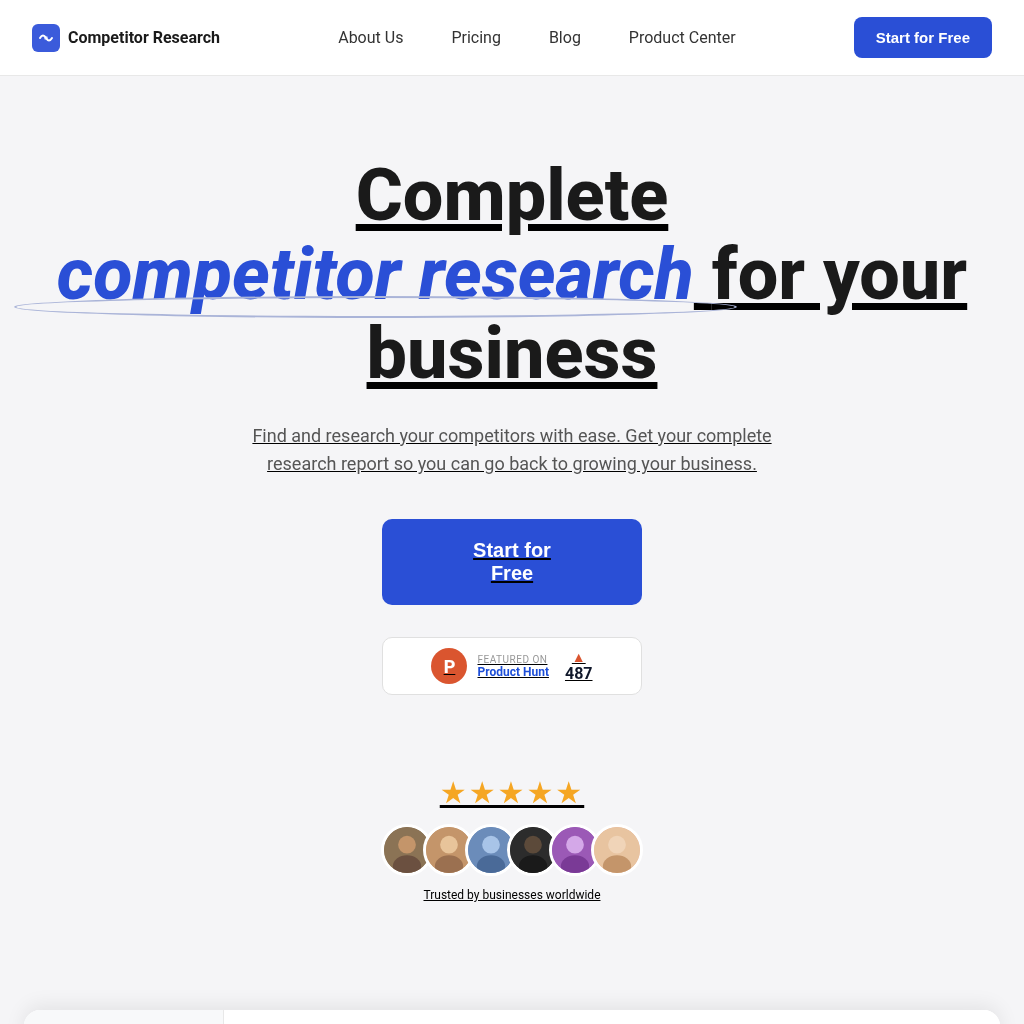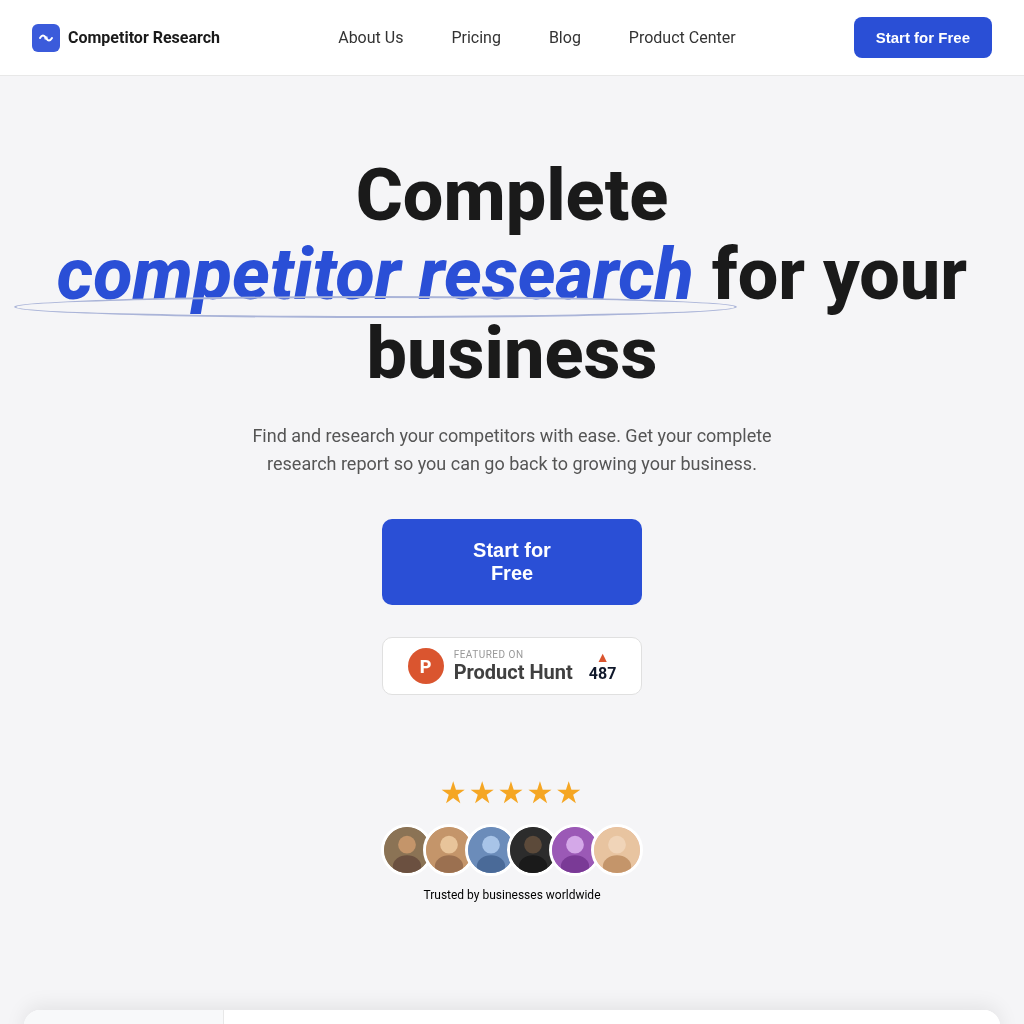--- a/index.html
+++ b/index.html
@@ -60,20 +60,21 @@
       font-size: 15px;
       font-weight: 600;
       cursor: pointer;
     }
 
     
     .hero {
       background: #f5f5f7;
       text-align: center;
       padding: 80px 39px 60px;
+      text-decoration: underline;
     }
     .hero-title {
       font-size: 72px;
       font-weight: 800;
       line-height: 1.1;
       color: #1a1a1a;
       margin-bottom: 28px;
     }
     .hero-title .highlight {
       color: #2a4fd6;
@@ -142,23 +143,23 @@
     .ph-text {
       text-align: left;
     }
     .ph-featured {
       font-size: 10px;
       color: #999;
       text-transform: uppercase;
       letter-spacing: 0.5px;
     }
     .ph-name {
-      font-size: 20px;
+      font-size: 12px;
       font-weight: 700;
-      color: #404040;
+      color: #1d4ed8;
     }
     .ph-count {
       display: flex;
       flex-direction: column;
       align-items: center;
       margin-left: 6px;
     }
     .ph-arrow {
       color: #da552f;
       font-size: 14px;

